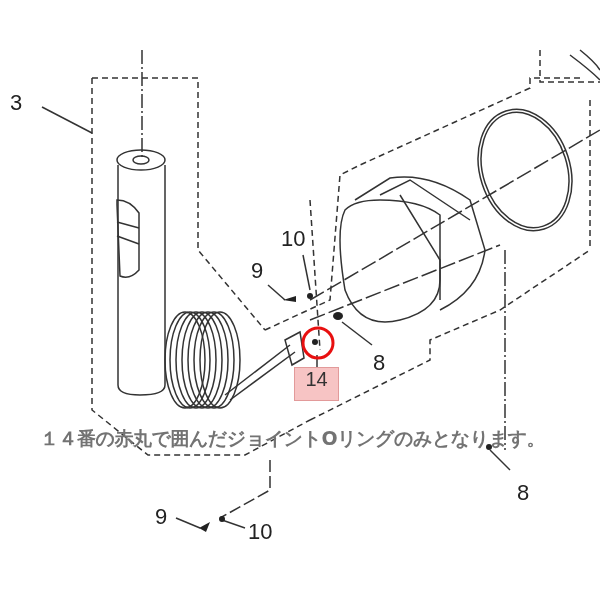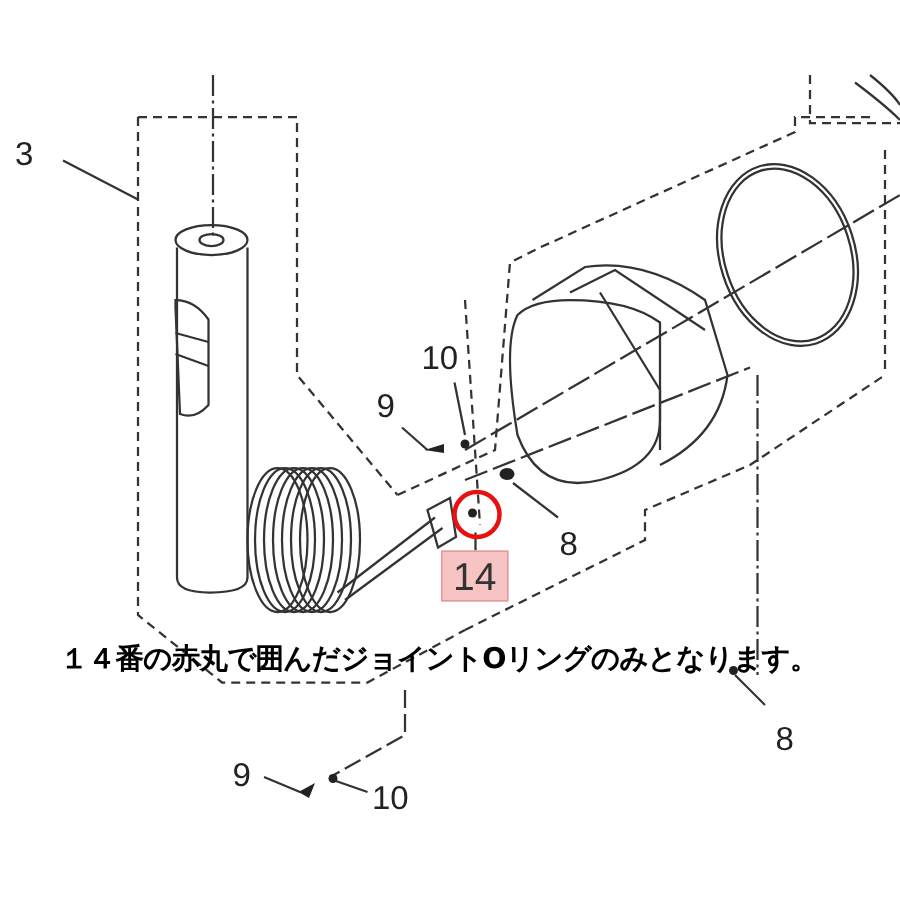--- a/index.html
+++ b/index.html
@@ -1,20 +1,20 @@
 <!DOCTYPE html>
 <html><head>
   <meta charset="utf-8">
   <style>
     html, body { margin:0; padding:0; background:#ffffff; }
     body { width:600px; height:600px; position:relative; overflow:hidden; font-family:"Liberation Sans", sans-serif; }
     svg.diagram { position:absolute; left:0; top:0; width:600px; height:600px; }
     .part-label { position:absolute; font-family:"Liberation Sans", sans-serif; font-size:22px; color:#222; line-height:1; }
-    .callout-box { position:absolute; left:294px; top:367px; width:45px; height:34px; background:#f7c4c4; border:1px solid #e29a9a; box-sizing:border-box; display:flex; align-items:center; justify-content:center; font-size:26px; color:#333; }
-    .notice { position:absolute; left:40px; top:426px; width:560px; font-family:"DejaVu Sans", sans-serif; font-weight:bold; font-size:19px; color:#000000; letter-spacing:-0.5px; white-space:nowrap; }
+    .callout-box { position:absolute; left:294px; top:367px; width:45px; height:34px; background:#f7c4c4; border:1px solid #e29a9a; box-sizing:border-box; display:flex; justify-content:center; font-size:20px; color:#333; }
+    .notice { position:absolute; left:40px; top:426px; width:560px; font-family:"DejaVu Sans", sans-serif; font-weight:bold; font-size:19px; color:#737373; letter-spacing:-0.5px; white-space:nowrap; }
   </style>
 </head>
 <body>
 
 <svg class="diagram" viewBox="0 0 600 600">
   <g fill="none" stroke="#333" stroke-width="1.5">
 
     <path d="M92 78 L198 78 L198 250 L265 330" stroke-dasharray="6 4"></path>
     <path d="M92 78 L92 410 L148 455 L245 455 L310 420" stroke-dasharray="6 4"></path>
 

